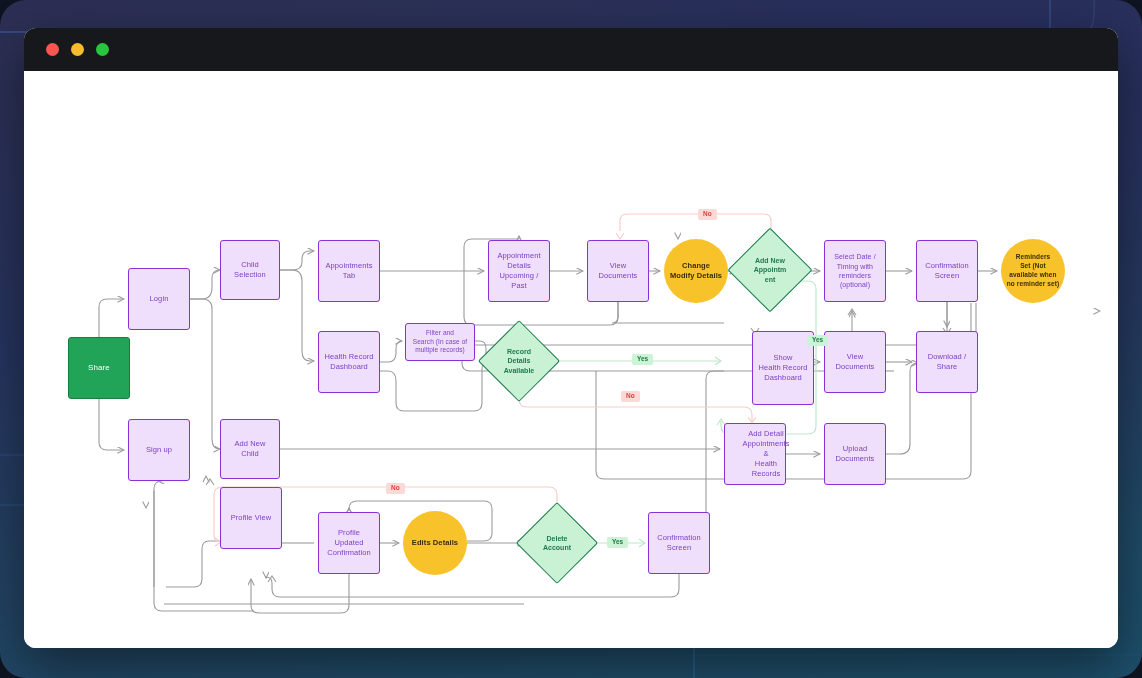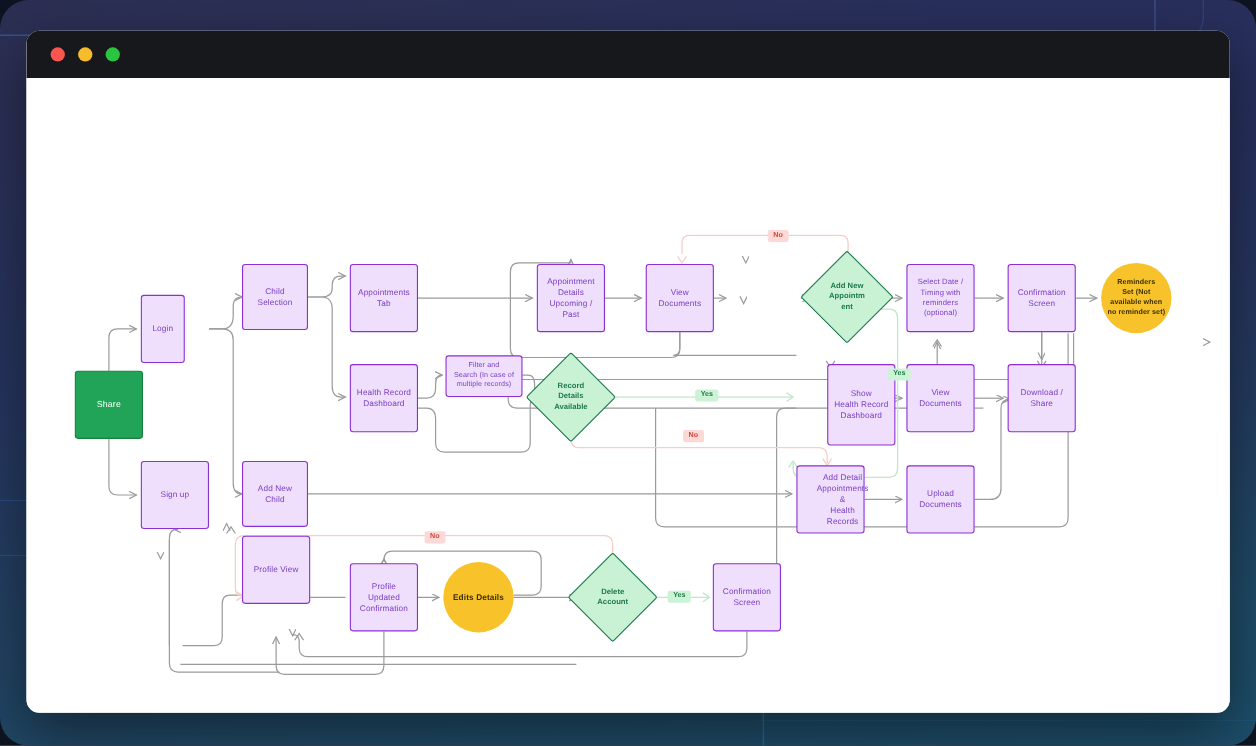--- a/index.html
+++ b/index.html
@@ -233,21 +233,21 @@
 
         <g fill="none" stroke="#bfe8c9" stroke-width="1.2">
           <path d="M562 472 H 620"></path>
           <path d="M615 468 l6 4 l-6 4"></path>
         </g>
       </svg>
 
       <div class="node rect start" style="left:44px;top:266px;width:62px;height:62px;">
         <span class="lbl">Share</span>
       </div>
-      <div class="node rect" style="left:104px;top:197px;width:40px;height:62px;">
+      <div class="node rect" style="left:104px;top:197px;width:62px;height:62px;">
         <span class="lbl">Login</span>
       </div>
       <div class="node rect" style="left:104px;top:348px;width:62px;height:62px;">
         <span class="lbl">Sign up</span>
       </div>
       <div class="node rect" style="left:196px;top:169px;width:60px;height:60px;">
         <span class="lbl">Child<br>Selection</span>
       </div>
       <div class="node rect" style="left:196px;top:348px;width:60px;height:60px;">
         <span class="lbl">Add New<br>Child</span>
@@ -265,20 +265,23 @@
         <span class="lbl">Appointment<br>Details<br>Upcoming / Past</span>
       </div>
 
       <div class="diamond-wrap" style="left:466px;top:261px;width:58px;height:58px;">
         <div class="diamond"></div>
         <div class="diamond-label">Record<br>Details<br>Available</div>
       </div>
 
       <div class="node rect" style="left:563px;top:169px;width:62px;height:62px;">
         <span class="lbl">View<br>Documents</span>
+      </div>
+      <div class="node circle" style="left:640px;top:168px;width:64px;height:64px;">
+        <span class="lbl">Change<br>Modify Details</span>
       </div>
 
       <div class="diamond-wrap" style="left:716px;top:169px;width:60px;height:60px;">
         <div class="diamond"></div>
         <div class="diamond-label">Add New<br>Appointm<br>ent</div>
       </div>
 
       <div class="node rect" style="left:800px;top:169px;width:62px;height:62px;font-size:7px;">
         <span class="lbl">Select Date /<br>Timing with<br>reminders<br>(optional)</span>
       </div>

